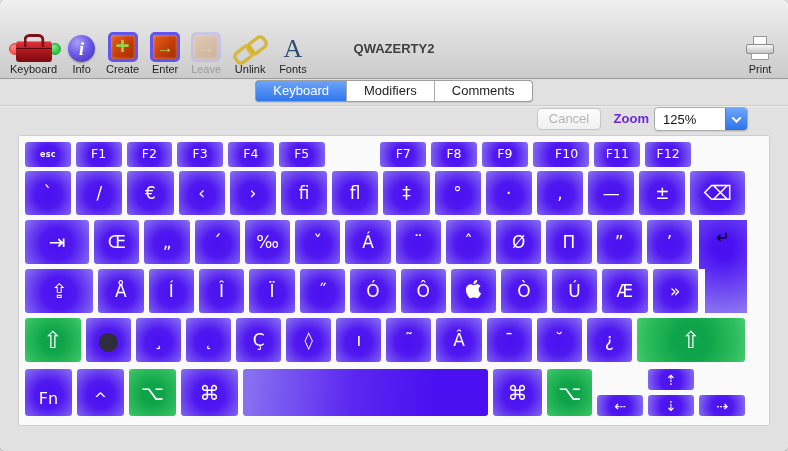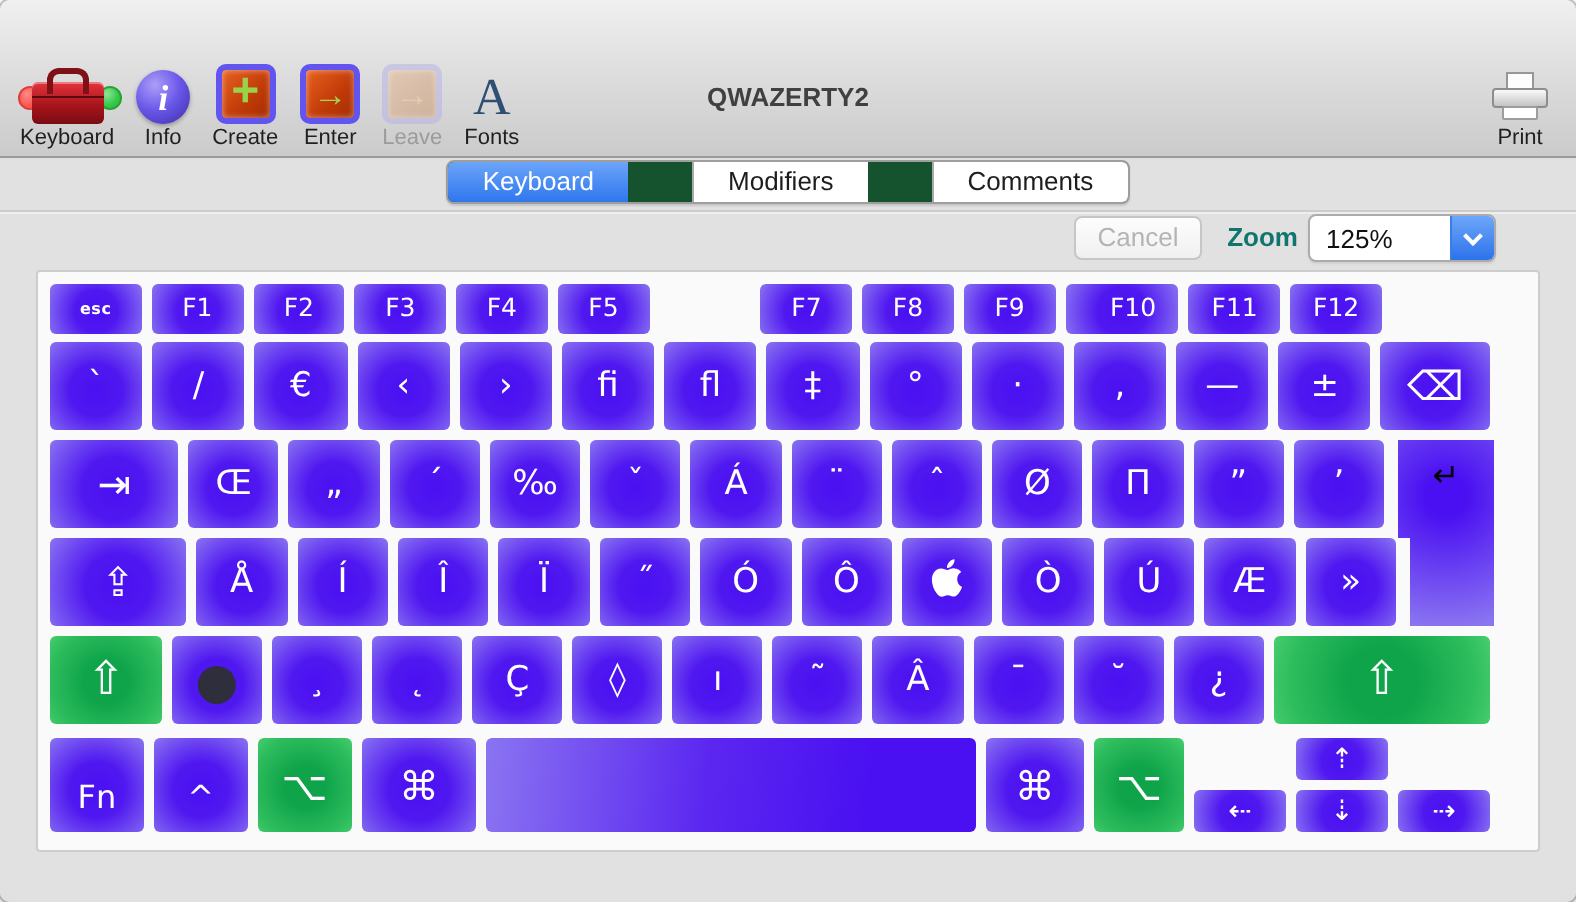--- a/index.html
+++ b/index.html
@@ -67,27 +67,27 @@
   .printer .pout{position:absolute;top:17px;left:5px;width:18px;height:7px;background:#fff;
     border:1px solid #9d9d9d;border-radius:1px;}
   
   .content{position:absolute;top:80px;left:0;right:0;bottom:0;background:#e1e1e1;}
   .groupline{position:absolute;top:25px;left:0;right:0;height:1px;background:#cccccc;box-shadow:0 1px 0 #eeeeee;}
   
   .tabstrip{position:absolute;top:0;left:0;right:0;display:flex;justify-content:center;}
   .segmented{display:inline-flex;border:1px solid #9e9e9e;border-radius:4px;overflow:hidden;
     background:#14532d;box-shadow:0 1px 1px rgba(0,0,0,.12);}
   .segment{padding:0 17px;height:20px;line-height:20px;font-size:13px;color:#1d1d1d;background:#fff;cursor:default;}
-  .segment + .segment{border-left:1px solid #aaaaaa;margin-left:32px;}
+  .segment + .segment{border-left:1px solid #aaaaaa;}
   .segment.selected{background:linear-gradient(180deg,#6ba4f8,#2f77ee);color:#fff;border-left-color:#2f77ee;}
   
   .btn-cancel{position:absolute;top:28px;right:187px;width:64px;height:22px;border-radius:4px;
     border:1px solid #c6c6c6;background:linear-gradient(#fdfdfd,#f0f0f0);
     font-size:13px;color:#b4b4b4;text-align:center;line-height:20px;}
-  .zoom-label{position:absolute;top:31px;right:139px;font-size:13px;font-weight:600;color:#0f766e;}
+  .zoom-label{position:absolute;top:31px;right:139px;font-size:13px;font-weight:600;color:#6d28d9;}
   .dropdown{position:absolute;top:27px;right:40px;width:94px;height:24px;border:1px solid #ababab;
     border-radius:4px;background:#fff;display:flex;align-items:center;overflow:hidden;
     box-shadow:0 1px 1px rgba(0,0,0,.08);}
   .dropdown .val{flex:1;font-size:13px;color:#111;padding-left:8px;}
   .dropdown .cap{width:22px;align-self:stretch;background:linear-gradient(180deg,#6da7fa,#2d72ea);
     display:flex;align-items:center;justify-content:center;border-left:1px solid #3a7cea;}
   .chev{width:7px;height:7px;border-right:2px solid #fff;border-bottom:2px solid #fff;
     transform:rotate(45deg) translate(-1px,-1px);}
   
   .kb-panel{position:absolute;top:55px;left:18px;width:752px;height:291px;background:#fafafa;
@@ -158,20 +158,26 @@
         <span class="tb-label">Enter</span>
       </div>
       <div class="tb-item disabled">
         <span class="tb-icon">
             <span class="keybtn leave"></span>
           </span>
         <span class="tb-label">Leave</span>
       </div>
       <div class="tb-item">
         <span class="tb-icon">
+            <span class="chain"></span>
+          </span>
+        <span class="tb-label">Unlink</span>
+      </div>
+      <div class="tb-item">
+        <span class="tb-icon">
             <span class="fonts-a"></span>
           </span>
         <span class="tb-label">Fonts</span>
       </div>
       <div class="tb-spacer"></div>
       <div class="tb-item">
         <span class="tb-icon">
           <span class="printer">
               <span class="paper"></span>
               <span class="pbody"></span>

